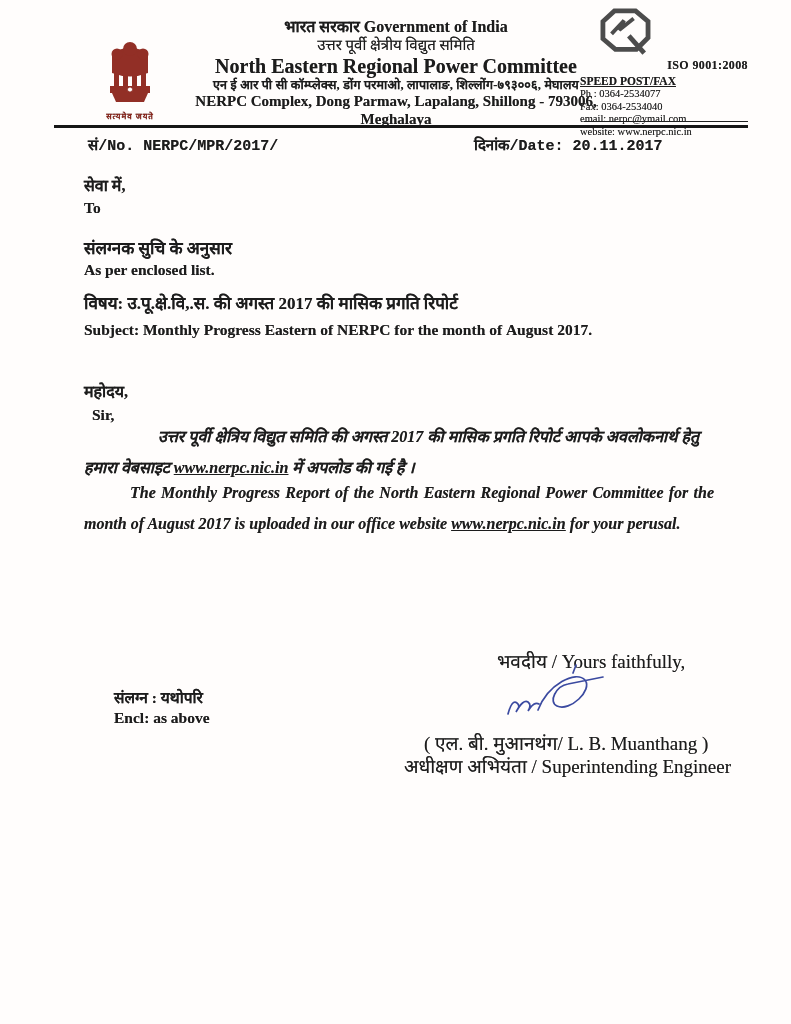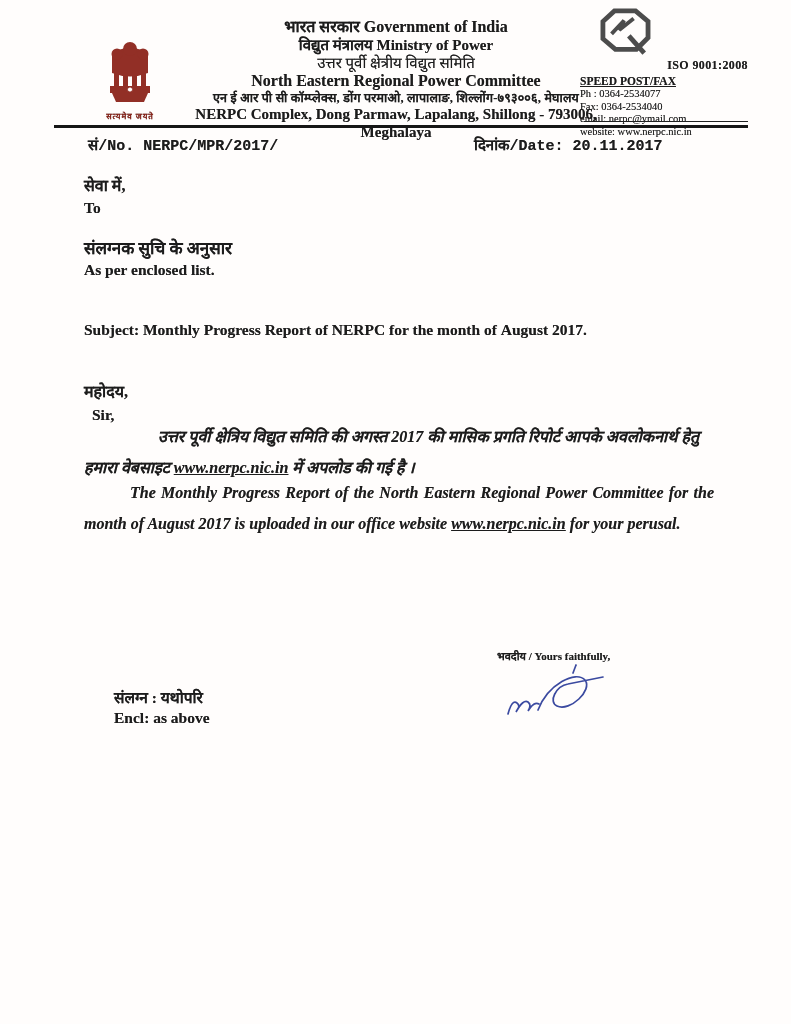--- a/index.html
+++ b/index.html
@@ -10,41 +10,41 @@
     background:#fffdfc;
     font-family:"Liberation Serif","DejaVu Serif",serif;
     color:#1c1c1c;
     overflow:hidden;
   }
   .abs{position:absolute;}
   .hdr-center{left:178px;top:18px;width:436px;text-align:center;line-height:1.18;}
   .hdr-center .l1{font-size:16px;font-weight:700;}
   .hdr-center .l2{font-size:15px;font-weight:700;}
   .hdr-center .l3{font-size:15px;font-weight:400;}
-  .hdr-center .l4{font-size:16px;font-weight:700;}
+  .hdr-center .l4{font-size:20px;font-weight:700;}
   .hdr-center .l5{font-size:12.5px;font-weight:700;letter-spacing:.2px;}
   .hdr-center .l6{font-size:15px;font-weight:700;}
   .emblem-box{left:86px;top:40px;width:88px;text-align:center;}
   .emblem-caption{font-size:8px;font-weight:700;color:#8a2016;letter-spacing:1px;margin-top:-2px;}
   .hdr-right{left:580px;top:8px;width:168px;font-family:"Liberation Serif","DejaVu Serif",serif;}
   .iso-logo{display:block;margin:0 0 2px 18px;}
   .iso-label{font-size:12px;font-weight:700;letter-spacing:.4px;text-align:right;}
   .dispatch{font-size:11.5px;font-weight:600;text-decoration:underline;margin-top:2px;}
   .contact{font-size:10.5px;line-height:11.5px;margin-top:1px;}
   .right-underline{left:584px;top:121px;width:164px;height:1px;background:#222;}
   .main-rule{left:54px;top:125px;width:694px;height:3px;background:#161616;}
   .t{white-space:nowrap;}
   .xbold{font-weight:800;}
   .link{font-weight:800;text-decoration:underline;}
   .ref{font-size:15px;font-weight:600;font-family:Liberation Mono, monospace;}
   .hi{font-size:16px;font-weight:600;}
   .hi-big{font-size:17px;font-weight:700;}
   .en{font-size:15.5px;font-weight:600;}
   .para{font-size:16px;font-weight:600;line-height:31px;white-space:normal;font-style:italic;}
-  .sig-name{font-size:11px;font-weight:700;text-align:center;}
+  .sig-name{font-size:19px;font-weight:400;text-align:center;}
   .scan-soft{text-shadow:0 0 .4px rgba(20,20,20,.55);}
 </style>
 </head>
 <body>
 
 <div class="page scan-soft">
 
   <div class="abs emblem-box">
     <svg width="64" height="68" viewBox="0 0 64 68" style="opacity:.93">
       <g fill="#8a2016">
@@ -60,21 +60,20 @@
         <path d="M14 53 L50 53 L46 62 L18 62 Z"></path>
       </g>
       <circle cx="32" cy="49.5" r="2.6" fill="#ffffff"></circle>
       <circle cx="32" cy="49.5" r="2.6" fill="none" stroke="#8a2016" stroke-width="1"></circle>
     </svg>
     <div class="emblem-caption">सत्यमेव जयते</div>
   </div>
 
   <div class="abs hdr-center">
     <div class="l1">भारत सरकार  Government of India</div>
-    <div class="l2">विद्युत मंत्रालय  Ministry of Power</div>
     <div class="l3">उत्तर पूर्वी क्षेत्रीय विद्युत समिति</div>
     <div class="l4">North Eastern Regional Power Committee</div>
     <div class="l5">एन ई आर पी सी कॉम्प्लेक्स, डोंग परमाओ, लापालाङ, शिल्लोंग-७९३००६, मेघालय</div>
     <div class="l6">NERPC Complex, Dong Parmaw, Lapalang, Shillong - 793006, Meghalaya</div>
   </div>
 
   <div class="abs hdr-right">
     <svg class="iso-logo" width="54" height="48" viewBox="0 0 56 50">
       <path d="M17 3 L39 3 L52 14 L52 31 L40 43 L18 43 L5 32 L5 14 Z" fill="none" stroke="#4c4c4c" stroke-width="5"></path>
       <path d="M14 27 L27 13 L22 23 L37 11" fill="none" stroke="#4c4c4c" stroke-width="4"></path>
@@ -92,36 +91,39 @@
   <div class="abs main-rule"></div>
 
   <div class="abs t ref" style="left:88px;top:134px;">सं/No. NERPC/MPR/2017/</div>
   <div class="abs t ref" style="left:474px;top:134px;">दिनांक/Date: 20.11.2017</div>
 
   <div class="abs t hi" style="left:84px;top:174px;">सेवा में,</div>
   <div class="abs t en" style="left:84px;top:199px;">To</div>
   <div class="abs t hi-big" style="left:84px;top:236px;">संलग्नक सुचि के अनुसार</div>
   <div class="abs t en" style="left:84px;top:261px;">As per enclosed list.</div>
 
-  <div class="abs t en" style="left:84px;top:321px;"><span>Subject: Monthly Progress Report of NERPC for the month of </span><span class="xbold">August  2017</span><span>.</span></div>
+  <div class="abs t hi-big" style="left:84px;top:291px;"><span>विषय: उ.पू.क्षे.वि,.स. की </span><span class="xbold">अगस्त 2017</span><span> की मासिक प्रगति रिपोर्ट</span></div>
+  <div class="abs t en" style="left:84px;top:321px;"><span>Subject: Monthly Progress Eastern of NERPC for the month of </span><span class="xbold">August  2017</span><span>.</span></div>
 
   <div class="abs t hi" style="left:84px;top:380px;">महोदय,</div>
   <div class="abs t en" style="left:92px;top:406px;">Sir,</div>
 
   <div class="abs para" style="left:84px;top:421px;width:630px;text-indent:74px;"><span>उत्तर पूर्वी क्षेत्रिय विद्युत समिति की </span><span class="xbold">अगस्त 2017</span><span> की मासिक प्रगति रिपोर्ट आपके अवलोकनार्थ हेतु हमारा वेबसाइट </span><span class="link">www.nerpc.nic.in</span><span> में अपलोड की गई है ।</span></div>
 
   <div class="abs para" style="left:84px;top:477px;width:630px;text-indent:46px;text-align:justify;"><span>The Monthly Progress Report of the North Eastern Regional Power Committee for the month of August 2017 is uploaded in our office website </span><span class="link">www.nerpc.nic.in</span><span> for your perusal.</span></div>
 
   <div class="abs t sig-name" style="left:497px;top:648px;">भवदीय / Yours faithfully,</div>
 
   <svg class="abs" style="left:500px;top:662px;" width="118" height="66" viewBox="0 0 118 66">
     <g fill="none" stroke="#3b4aa0" stroke-width="1.7" stroke-linecap="round">
       <path d="M8 52 q4 -15 9 -11 q4 3 -1 9 q7 -13 12 -10 q4 3 0 9 q6 -10 11 -7"></path>
       <path d="M38 48 C48 22 76 8 85 18 C93 28 70 50 57 44 C48 40 56 24 68 22 L103 15"></path>
       <path d="M76 3 l-3 8"></path>
     </g>
   </svg>
 
+  <div class="abs t sig-name" style="left:424px;top:730px;">( एल.  बी.  मुआनथंग/ L. B. Muanthang )</div>
+  <div class="abs t sig-name" style="left:404px;top:753px;">अधीक्षण अभियंता  / Superintending Engineer</div>
 
   <div class="abs t hi" style="left:114px;top:686px;font-size:15.5px;">संलग्न : यथोपरि</div>
   <div class="abs t en" style="left:114px;top:709px;">Encl: as above</div>
 
 </div>
 
 </body></html>

